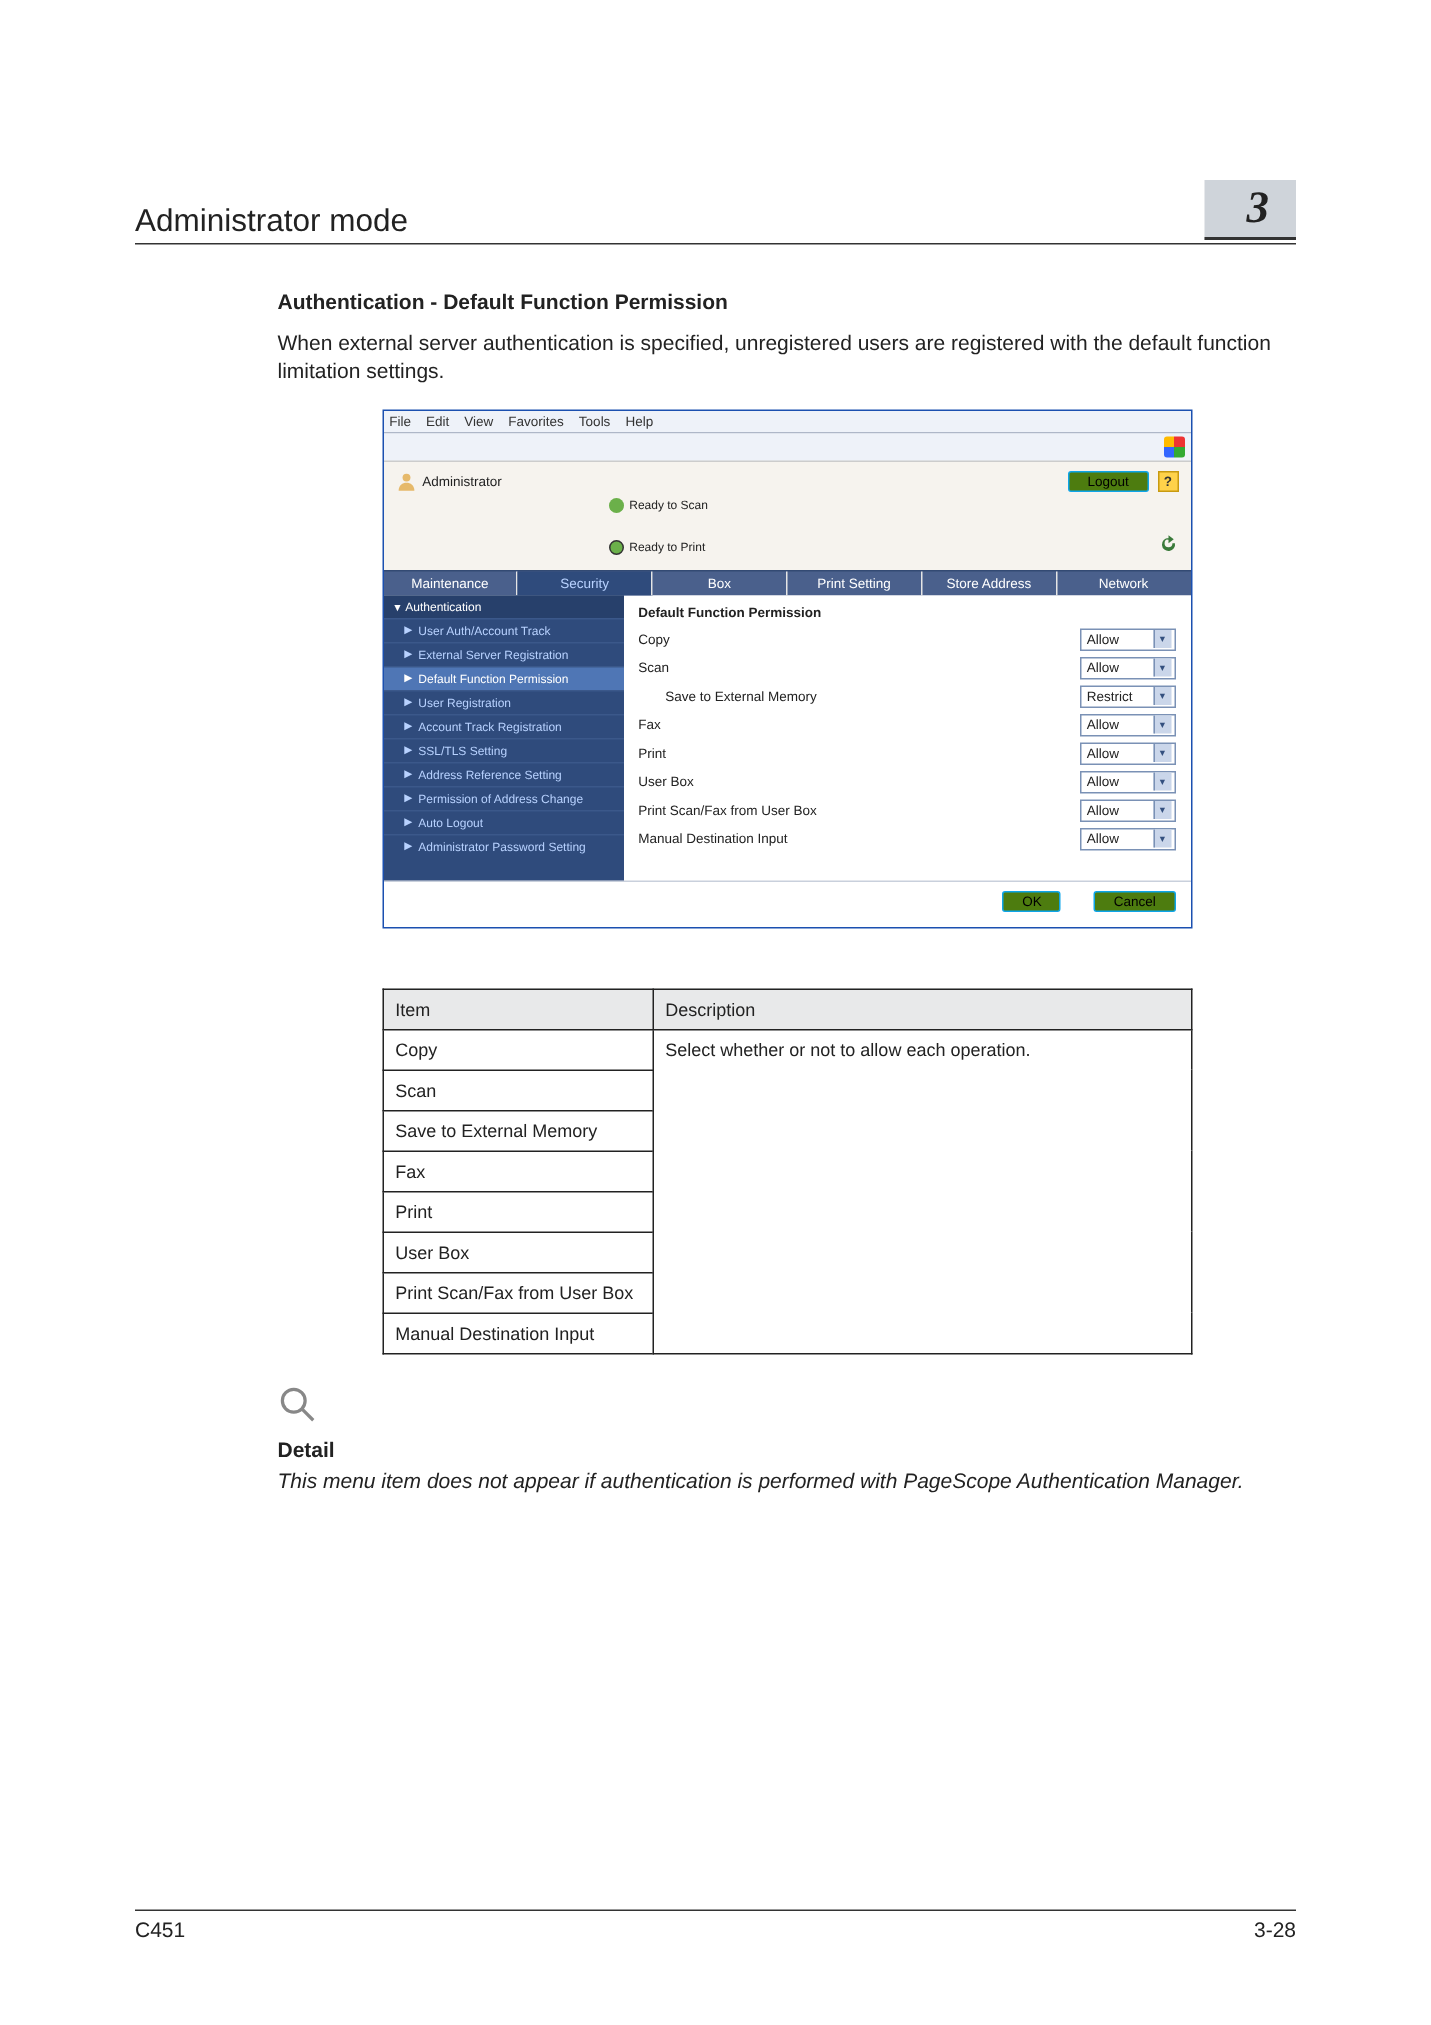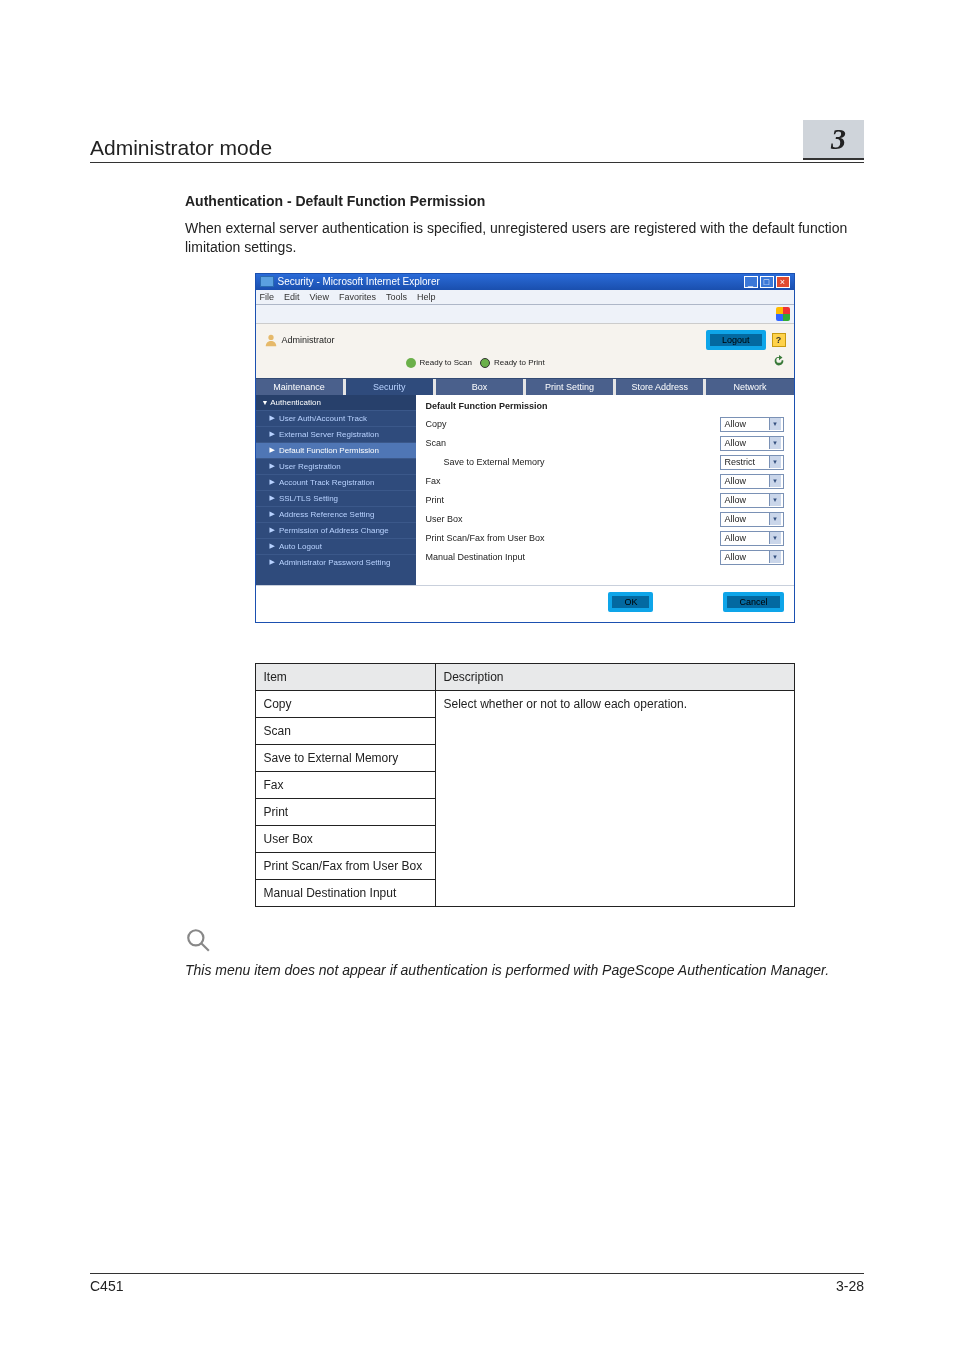--- a/index.html
+++ b/index.html
@@ -91,58 +91,57 @@
     align-items:center;
     padding:6px 8px 0 8px;
     background:#f6f3ee;
   }
   .admin-ind { display:flex; align-items:center; gap:4px; font-size:9px;}
   .admin-ind .icon { width:14px; height:14px; }
   .logout-group { display:flex; gap:6px; align-items:center;}
   .btn {
     font-size:9px;
     padding:1px 12px;
-    background:#0369a1;
-    border:4px solid #0ea5e9;
+    background:#4d7c0f;
+    border:1px solid #0ea5e9;
     border-radius:2px;
-    margin-left:48px;
   }
   .help-icon {
     width:14px; height:14px;
     background:#ffd24a;
     border:1px solid #c89a10;
     display:flex; align-items:center; justify-content:center;
     font-size:9px; font-weight:bold; color:#333;
   }
   .status-block {
     padding:4px 8px 10px 150px;
     background:#f6f3ee;
     font-size:8px;
     display:flex;
     justify-content:space-between;
     align-items:flex-end;
   }
-  .status-lines { display:flex; flex-direction:row; gap:8px;text-align:right;}
+  .status-lines { display:flex; flex-direction:column; gap:18px;text-align:right;}
   .status-line { display:flex; align-items:center; gap:4px;}
   .status-line .dot { width:10px; height:10px; border-radius:50%; }
   .dot.scan { background:#6bb04a; }
   .dot.print { background:#6bb04a; border:1px solid #333;}
   .refresh-icon { width:14px; height:14px; display:flex; align-items:center; justify-content:center;}
   .tabbar {
     display:flex;
     background:#4a608c;
     color:#fff;
     font-size:9px;
     border-top:1px solid #334a73;
   }
   .tabbar .tab {
     flex:1;
     text-align:center;
     padding:3px 0;
-    border-right:3px solid #e5e5e5;
+    border-right:1px solid #e5e5e5;
   }
   .tabbar .tab.active {
     background:#2f4b7c;
     color:#b8d2ff;
   }
   .tabbar .tab:last-child { border-right:none;}
   .app-body {
     display:flex;
     background:#fff;
   }
@@ -257,31 +256,20 @@
   <div class="header-row">
     <div class="header-title">Administrator mode</div>
     <div class="chapter-badge">3</div>
   </div>
 
   <div class="section">
     <div class="h2">Authentication - Default Function Permission</div>
     <div class="para">When external server authentication is specified, unregistered users are registered with the default function limitation settings.</div>
 
     <div class="browser">
-      <div class="titlebar">
-        <div class="left">
-          <span class="e-icon"></span>
-          <span>Security - Microsoft Internet Explorer</span>
-        </div>
-        <div class="win-btns">
-          <div class="win-btn">_</div>
-          <div class="win-btn">□</div>
-          <div class="win-btn close">×</div>
-        </div>
-      </div>
       <div class="menubar">
         <span>File</span>
         <span>Edit</span>
         <span>View</span>
         <span>Favorites</span>
         <span>Tools</span>
         <span>Help</span>
       </div>
       <div class="bar-right">
           <div class="flag"></div>
@@ -474,20 +462,21 @@
     </table>
   </div>
 
   <div class="note-block">
     <div class="note-icon">
       <svg width="26" height="26" viewBox="0 0 24 24">
           <circle cx="10" cy="10" r="7" fill="none" stroke="#888" stroke-width="2"></circle>
           <line x1="15" y1="15" x2="22" y2="22" stroke="#888" stroke-width="2"></line>
         </svg>
     </div>
+    <div class="note-head">Detail</div>
     <div class="note-text">This menu item does not appear if authentication is performed with PageScope Authentication Manager.</div>
   </div>
 </div>
 
 <div class="footer">
   <span>C451</span>
   <span>3-28</span>
 </div>
 
 </body></html>

